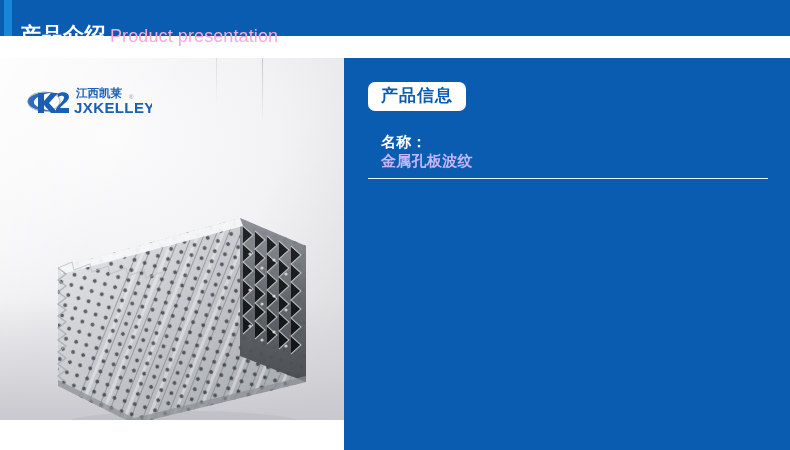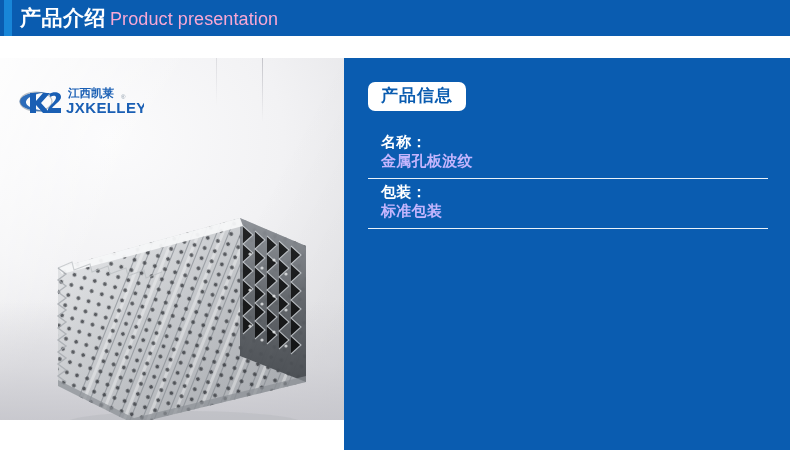--- a/index.html
+++ b/index.html
@@ -32,21 +32,21 @@
     position: absolute;
     left: 4px;
     top: 0;
     width: 8px;
     height: 36px;
     background: #1886d8;
   }
   .header-title {
     position: absolute;
     left: 20px;
-    top: 0;
+    top: 17px;
     height: 36px;
     display: flex;
     align-items: baseline;
     white-space: nowrap;
   }
   .header-title-cn {
     color: #ffffff;
     font-size: 21px;
     font-weight: bold;
     letter-spacing: 0.5px;
@@ -92,21 +92,21 @@
     top: 0;
     width: 1px;
     height: 64px;
     background: linear-gradient(180deg, rgba(160,160,168,0.55), rgba(160,160,168,0));
     pointer-events: none;
   }
 
   
   .logo {
     position: absolute;
-    left: 16px;
+    left: 24px;
     top: 22px;
     width: 128px;
     height: 44px;
   }
   .logo svg { display: block; }
 
   
   .packing {
     position: absolute;
     left: 44px;
@@ -331,19 +331,15 @@
 
 <div class="info-panel">
 
   <div class="info-badge">产品信息</div>
 
   <div class="spec-list">
     <div class="spec-row">
       <span class="spec-label">名称：</span>
       <span class="spec-value">金属孔板波纹</span>
     </div>
-    <div class="spec-row">
-      <span class="spec-label">包装：</span>
-      <span class="spec-value">标准包装</span>
-    </div>
   </div>
 
 </div>
 
 </body></html>

